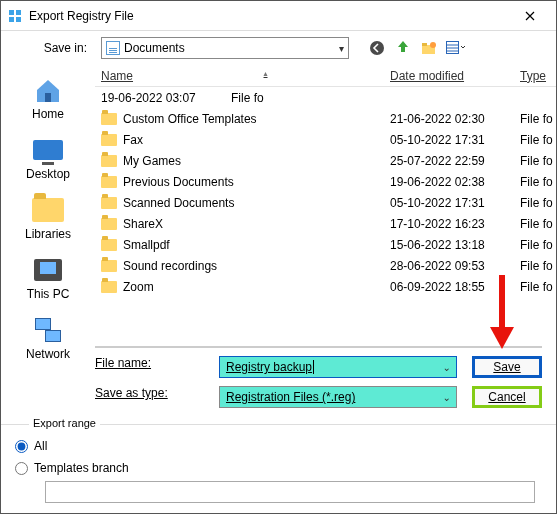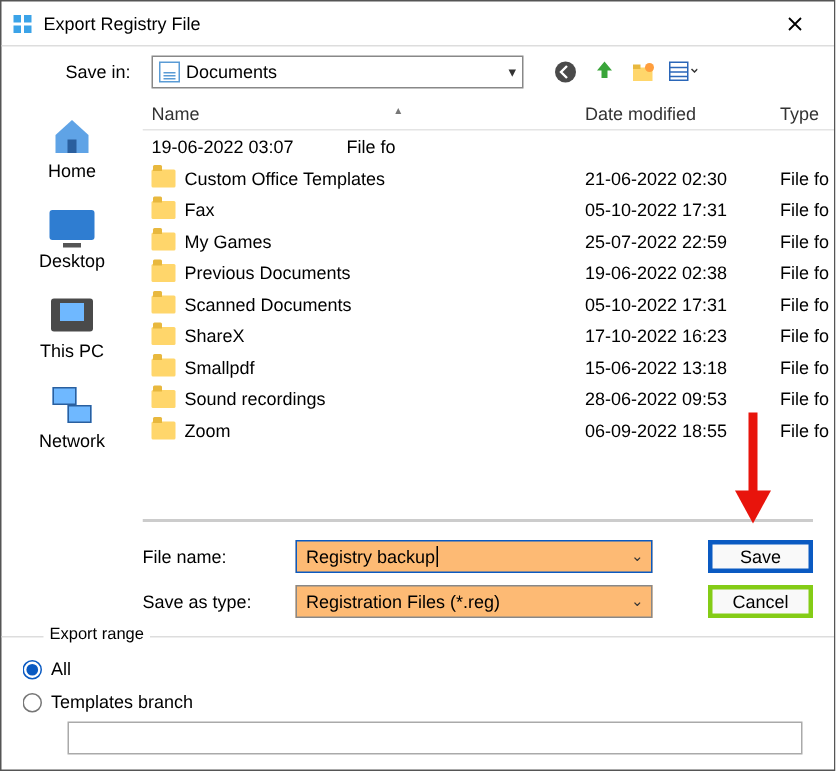--- a/index.html
+++ b/index.html
@@ -28,40 +28,40 @@
 .desktop-i { width: 30px; height: 20px; background: #2f7dd1; border-radius: 2px; position: relative; }
 .desktop-i::after { content: ""; position: absolute; left: 50%; bottom: -5px; width: 12px; height: 3px; background: #555; transform: translateX(-50%); }
 .pc-i { width: 28px; height: 22px; background: #4a4a4a; border-radius: 2px; position: relative; }
 .pc-i::after { content: ""; position: absolute; left: 6px; top: 3px; width: 16px; height: 12px; background: #6fb8ff; }
 .net-i { width: 26px; height: 24px; position: relative; }
 .net-i::before { content: ""; position: absolute; left: 0; top: 0; width: 14px; height: 10px; background: #6fb8ff; border: 1px solid #2a5f9e; }
 .net-i::after { content: ""; position: absolute; right: 0; bottom: 0; width: 14px; height: 10px; background: #6fb8ff; border: 1px solid #2a5f9e; }
 
 .listarea { flex: 1; display: flex; flex-direction: column; overflow: hidden; }
 .cols { height: 22px; display: flex; align-items: center; border-bottom: 1px solid #e4e4e4; }
-.cols div { padding: 0 6px; color: #333; display: flex; align-items: flex-start; gap: 20px; }
+.cols div { padding: 0 6px; color: #333; display: flex; align-items: flex-start; gap: 20px; text-decoration: underline; }
 .c-name { flex: 1; }
 .c-name .sort { font-size: 8px; color: #777; }
 .c-date { width: 130px; }
 .c-type { width: 42px; }
 
 .rows { flex: 1; overflow: hidden; }
 .row { height: 21px; display: flex; align-items: center; }
 .row .rn { flex: 1; display: flex; align-items: center; gap: 6px; padding-left: 6px; }
 .row .rd { width: 130px; padding-left: 6px; }
 .row .rt { width: 42px; padding-left: 6px; white-space: nowrap; overflow: hidden; }
 .folder-s { width: 16px; height: 12px; background: #ffd66b; border-radius: 1px; position: relative; flex-shrink: 0; }
 .folder-s::before { content: ""; position: absolute; top: -3px; left: 1px; width: 6px; height: 4px; background: #e8b83e; border-radius: 1px 1px 0 0; }
 
 .sep { height: 2px; background: #ccc; margin: 8px 14px 0 0; }
 
 .fields { padding: 8px 14px 8px 0; }
-.frow { display: flex; align-items: center; height: 30px; gap: 14px; }
+.frow { display: flex; align-items: flex-start; height: 30px; gap: 4px; text-decoration: underline; }
 .frow .flbl { width: 88px; text-align: left; padding-left: 0; }
-.frow .fin { width: 238px; height: 22px; border: 1px solid #888; padding: 0 18px 0 6px; display: flex; align-items: center; position: relative; background: #fdba74; }
+.frow .fin { width: 238px; height: 22px; border: 1px solid #888; padding: 0 18px 0 6px; display: flex; align-items: center; position: relative; background: #5eead4; margin-left: 32px; }
 .frow .fin.sel { border-color: #0a5ac2; }
 .frow .fin .dd { position: absolute; right: 5px; font-size: 10px; color: #333; }
 .frow .btn { width: 70px; height: 22px; border: 3px solid #84cc16; background: #f9f9f9; display: flex; align-items: center; justify-content: center; margin-left: auto; cursor: pointer; }
 .frow .btn.primary { border-color: #0a5ac2; }
 .caret { display: inline-block; width: 1px; height: 14px; background: #000; margin-left: 1px; animation: blink 1s steps(1) infinite; }
 @keyframes blink { 50% { opacity: 0; } }
 
 .export { border-top: 1px solid #ddd; padding: 4px 14px 10px; position: relative; }
 .export .legend { position: absolute; top: -8px; left: 28px; background: #fff; padding: 0 4px; font-size: 11px; }
 .export .opts { margin-top: 6px; }
@@ -145,20 +145,26 @@
         <div>Home</div>
       </div>
       <div class="place">
         <div class="pi">
             <div class="desktop-i"></div>
           </div>
         <div>Desktop</div>
       </div>
       <div class="place">
         <div class="pi">
+            <div class="folder-big"></div>
+          </div>
+        <div>Libraries</div>
+      </div>
+      <div class="place">
+        <div class="pi">
             <div class="pc-i"></div>
           </div>
         <div>This PC</div>
       </div>
       <div class="place">
         <div class="pi">
             <div class="net-i"></div>
           </div>
         <div>Network</div>
       </div>

